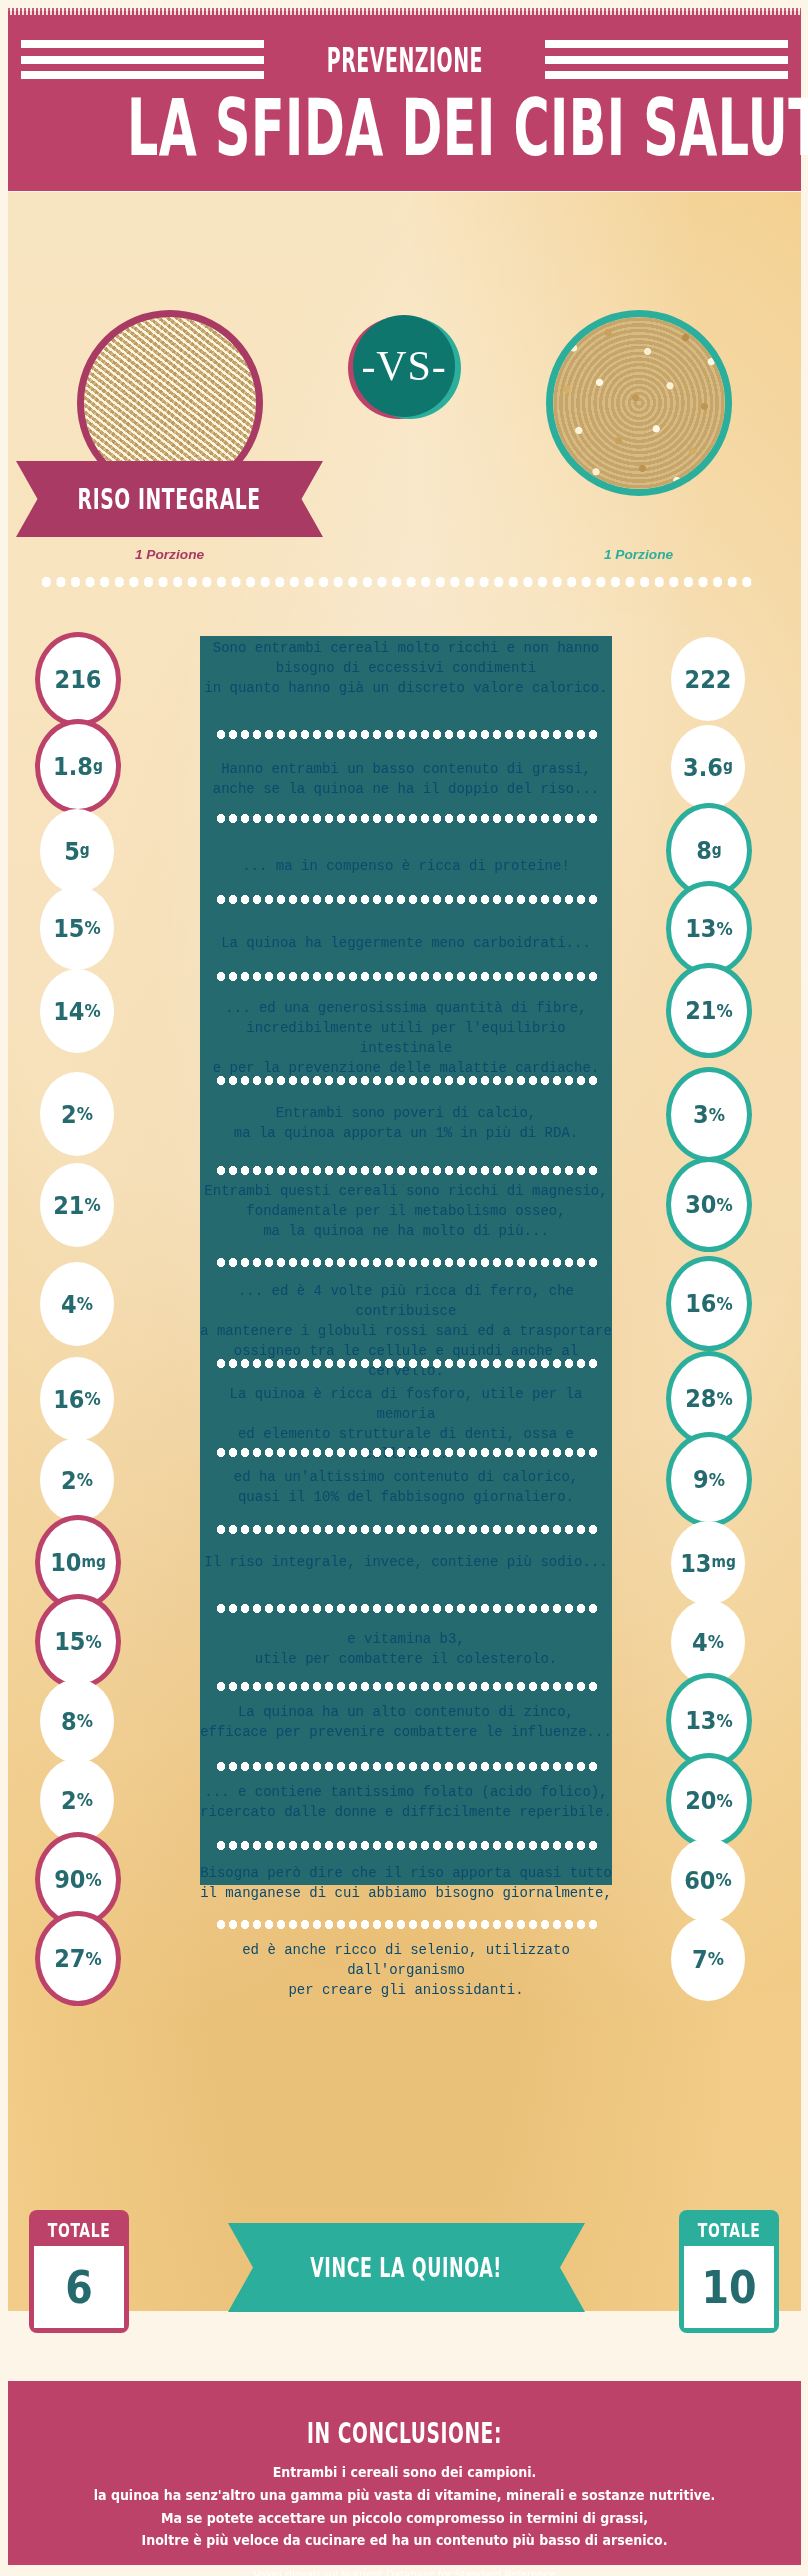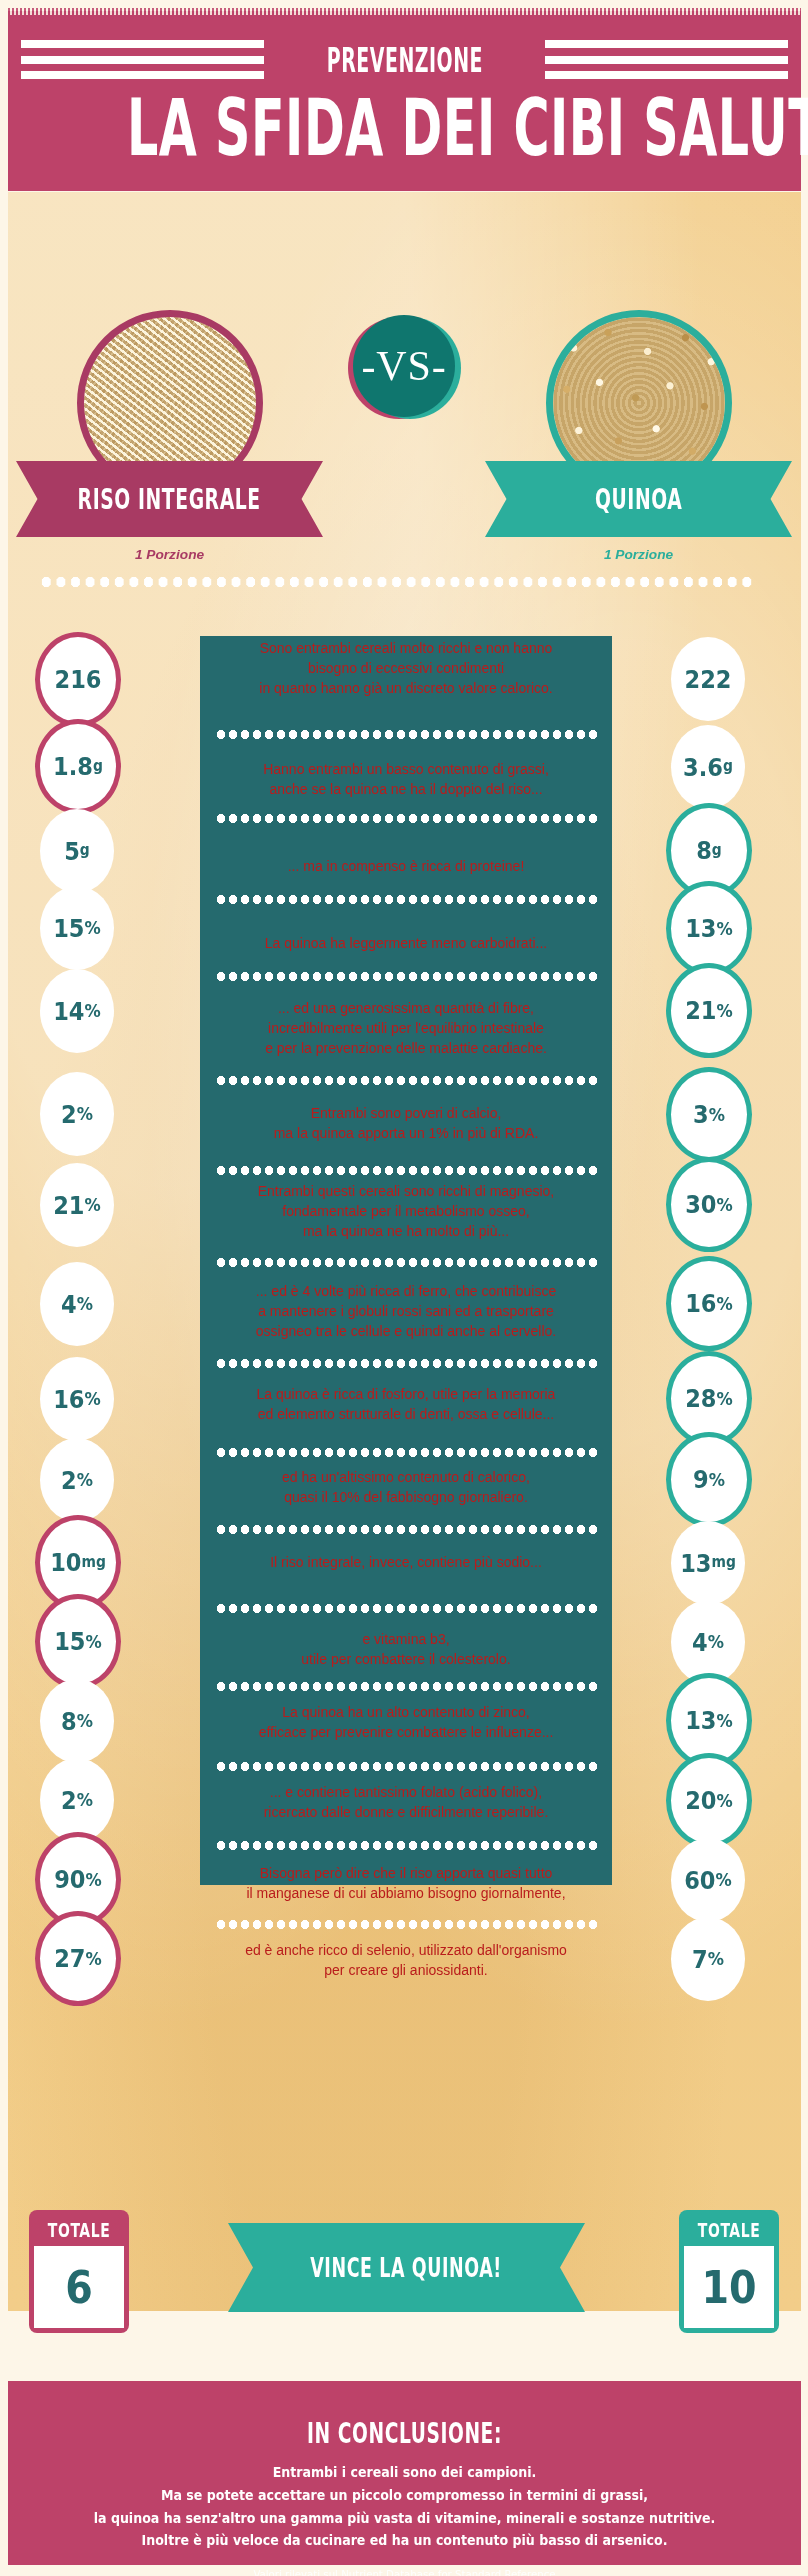--- a/index.html
+++ b/index.html
@@ -128,23 +128,23 @@
 
   
   .panel {
     position:absolute; left:200px; top:636px; width:412px; height:1249px;
     background:#256a6e;
   }
 
   
   .row-text {
     position:absolute; left:200px; width:412px;
-    color:#b91c1c; text-align:center;
+    color:#0c4a6e; text-align:center;
     font-size:14px; line-height:1.42;
-    font-family:Liberation Sans, sans-serif;
+    font-family:Liberation Mono, monospace;
   }
   .row-dots {
     position:absolute; left:215px; width:382px; height:9px;
     background-image:radial-gradient(circle closest-side,#fff 99%, rgba(0,0,0,0) 100%);
     background-size:12px 9px; background-repeat:repeat-x;
   }
 
   .pill {
     position:absolute; width:74px; height:84px; border-radius:50%;
     background:#fff; display:flex; align-items:center; justify-content:center;
@@ -245,23 +245,20 @@
 
   <div class="vs-shadowL"></div>
   <div class="vs-shadowR"></div>
   <div class="vs">-VS-</div>
 
   <div class="ribbon-body" style="left:16px; top:461px; background:#a83a63;">
     <span class="ribbon-label">RISO INTEGRALE</span>
   </div>
   <div class="portion" style="left:16px; top:547px; color:#a83a63;">1 Porzione</div>
 
-  <div class="ribbon-body" style="left:485px; top:461px; background:#2bae9c;">
-    <span class="ribbon-label">QUINOA</span>
-  </div>
   <div class="portion" style="left:485px; top:547px; color:#2bae9c;">1 Porzione</div>
 
   <div class="dots-wide"></div>
 
   <div class="panel"></div>
 
   <div id="rows-layer">
       <div class="row-text" style="top: 639px;">
         <div>Sono entrambi cereali molto ricchi e non hanno</div>
         <div>bisogno di eccessivi condimenti</div>
@@ -481,21 +478,21 @@
 
   <div class="total-box" style="left:679px; background:#2bae9c;">
     <div class="cap">TOTALE</div>
     <div class="val">10</div>
   </div>
 
   <div class="footer">
     <div class="footer-title">IN CONCLUSIONE:</div>
     <div class="footer-lines" id="footer-lines">
         <div>Entrambi i cereali sono dei campioni.</div>
+        <div>la quinoa ha senz'altro una gamma più vasta di vitamine, minerali e sostanze nutritive.</div>
         <div>Ma se potete accettare un piccolo compromesso in termini di grassi,</div>
-        <div>la quinoa ha senz'altro una gamma più vasta di vitamine, minerali e sostanze nutritive.</div>
         <div>Inoltre è più veloce da cucinare ed ha un contenuto più basso di arsenico.</div>
       </div>
     <div class="footer-src">Valori rilevati sul Nutrient Database for Standard Reference</div>
   </div>
 
 </div>
 
 
 </body></html>

